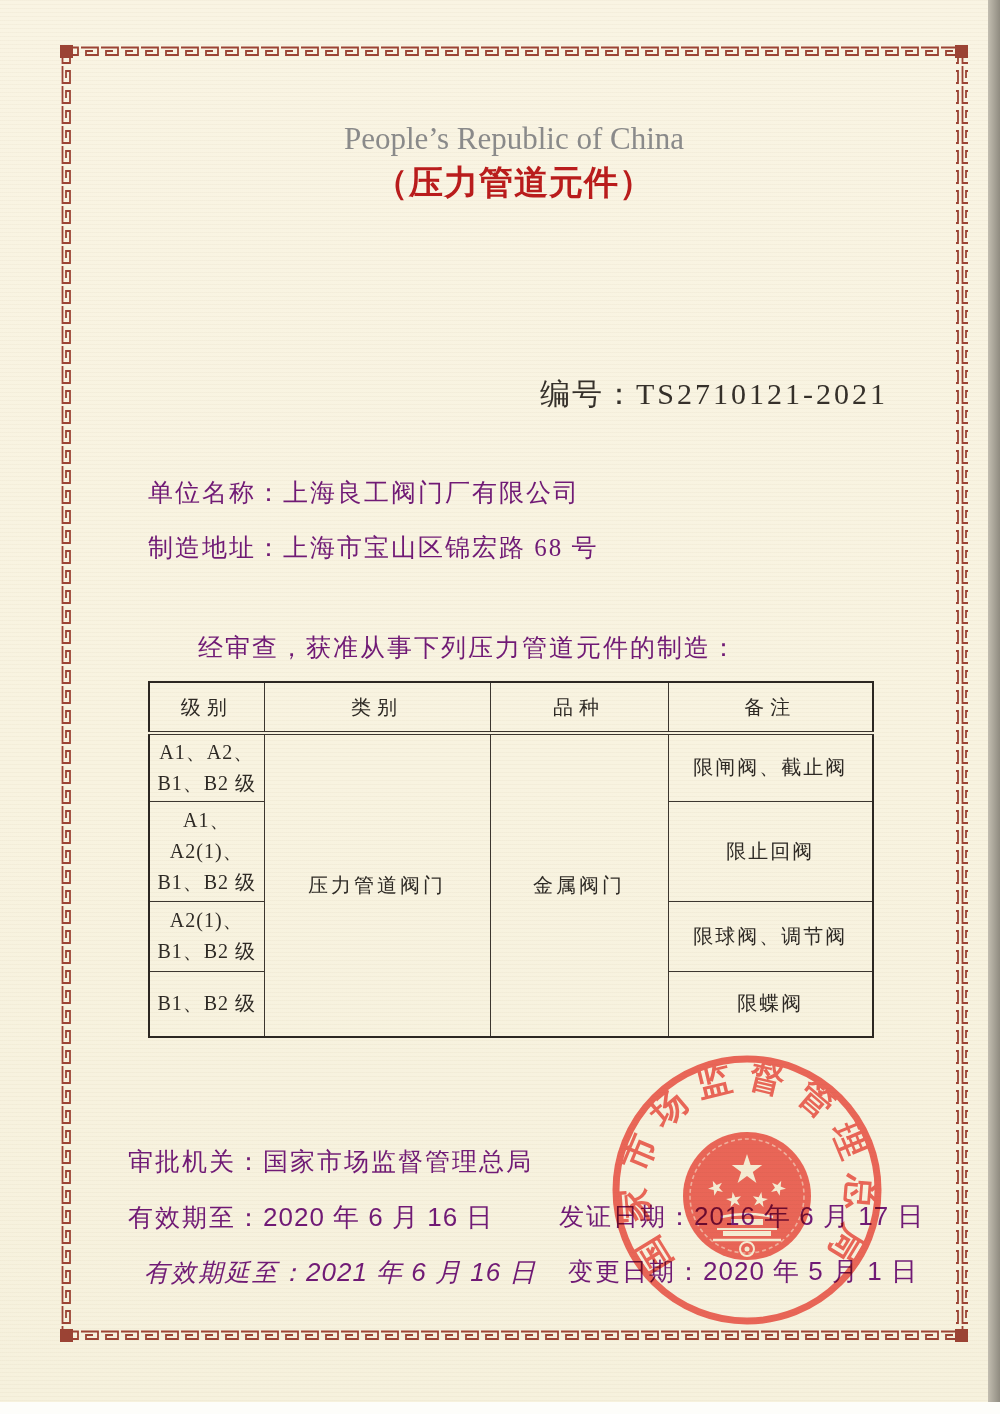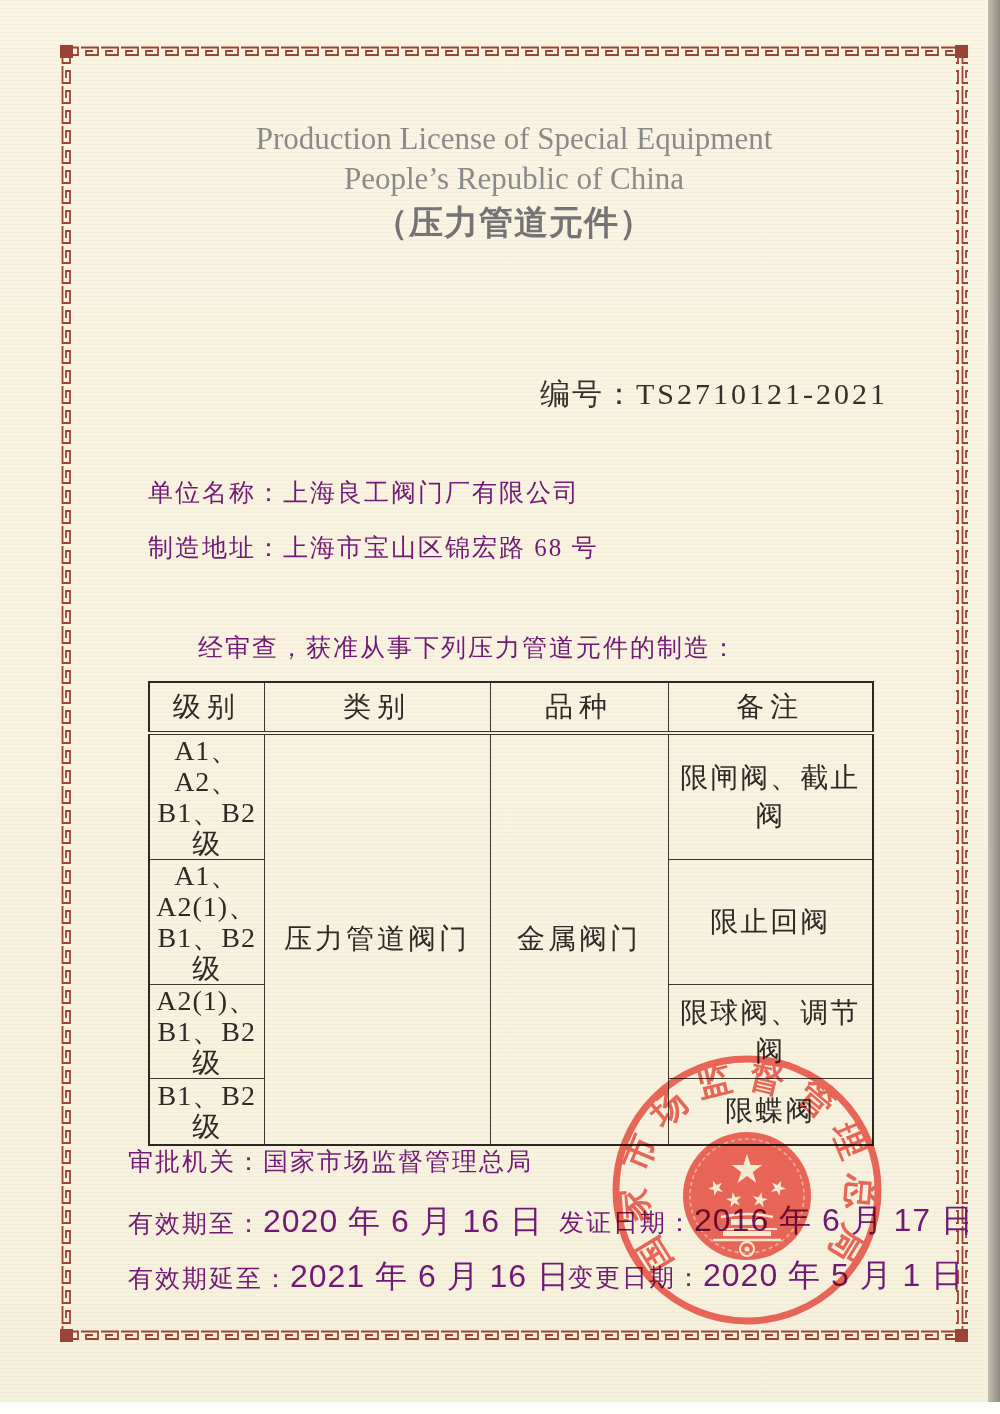--- a/index.html
+++ b/index.html
@@ -33,55 +33,55 @@
     letter-spacing:7px;margin:0;
   }
   .title-cn2{
     font-size:48px;line-height:58px;font-weight:700;color:#a93a2c;
     letter-spacing:2px;margin:8px 0 0 0;
   }
   .title-en{
     font-size:31px;line-height:38px;color:#8a8a8a;margin:2px 0 0 0;font-weight:400;
   }
   .subtitle{
-    font-size:34px;line-height:42px;color:#737373;font-weight:600;
+    font-size:34px;line-height:42px;color:#b91c1c;font-weight:600;
     letter-spacing:1px;margin:4px 0 0 0;
   }
   
   .serial{
     position:absolute;top:374px;right:112px;font-size:30px;letter-spacing:2px;color:#35302a;
   }
   .serial .value{letter-spacing:3px;}
   
   .line{position:absolute;font-size:25px;color:#701a75;letter-spacing:2px;white-space:nowrap;}
   .f-unit{left:148px;top:476px;}
   .f-addr{left:148px;top:531px;font-family:Liberation Serif, serif;}
   .statement{left:198px;top:631px;}
   
   .license-table{
     position:absolute;left:148px;top:681px;width:724px;
     border-collapse:collapse;table-layout:fixed;
-    font-size:28px;color:#2e2a25;border-radius:8px;
+    font-size:20px;color:#2e2a25;border-radius:8px;
   }
   .license-table td,.license-table th{
     border:1px solid #3c362f;padding:0;font-weight:400;
     text-align:center;vertical-align:middle;overflow:hidden;
   }
   .license-table{border:2px solid #2c2722;}
   .license-table th{height:48px;letter-spacing:6px;border-bottom:4px double #3c362f;}
   .cell-note{text-align:left;padding-left:14px;letter-spacing:2px;}
   .cell-level div{line-height:31px;letter-spacing:1px;}
   .cell-merged{letter-spacing:3px;}
   
   .fl1{left:128px;top:1145px;}
   .fl2{left:128px;top:1200px;}
-  .fl3{left:128px;top:1255px;}
+  .fl3{left:144px;top:1255px;font-style:italic;}
   .fr1{left:559px;top:1199px;}
   .fr2{left:568px;top:1254px;}
-  .date-val{font-family:"Liberation Sans",sans-serif;font-size:32px;letter-spacing:1px;}
+  .date-val{font-family:"Liberation Sans",sans-serif;font-size:26px;letter-spacing:1px;}
   
   .seal{
     position:absolute;left:609px;top:1052px;width:276px;height:276px;
     opacity:0.82;mix-blend-mode:multiply;pointer-events:none;
   }
   .seal text{
     font-family:"Liberation Serif",serif;font-weight:700;font-size:35px;letter-spacing:13px;
     fill:#ee4a41;
   }
 </style>
@@ -105,21 +105,20 @@
   <rect x="13" y="1285" width="882" height="12" fill="url(#gkh)"></rect>
   <rect x="0" y="13" width="12" height="1271" fill="url(#gkv)"></rect>
   <rect x="896" y="13" width="12" height="1271" fill="url(#gkv)"></rect>
   <rect x="0" y="0" width="13" height="13" fill="#9b4334"></rect>
   <rect x="895" y="0" width="13" height="13" fill="#9b4334"></rect>
   <rect x="0" y="1284" width="13" height="13" fill="#9b4334"></rect>
   <rect x="895" y="1284" width="13" height="13" fill="#9b4334"></rect>
 </svg>
 
 <div class="titles">
-  <div class="title-en">Production License of Special Equipment</div>
   <div class="title-en">People’s Republic of China</div>
   <div class="subtitle">（压力管道元件）</div>
 </div>
 
 <div class="serial">
   <span>编号：</span><span class="value">TS2710121-2021</span>
 </div>
 
 <div class="line f-unit">
   <span>单位名称：</span><span>上海良工阀门厂有限公司</span>

